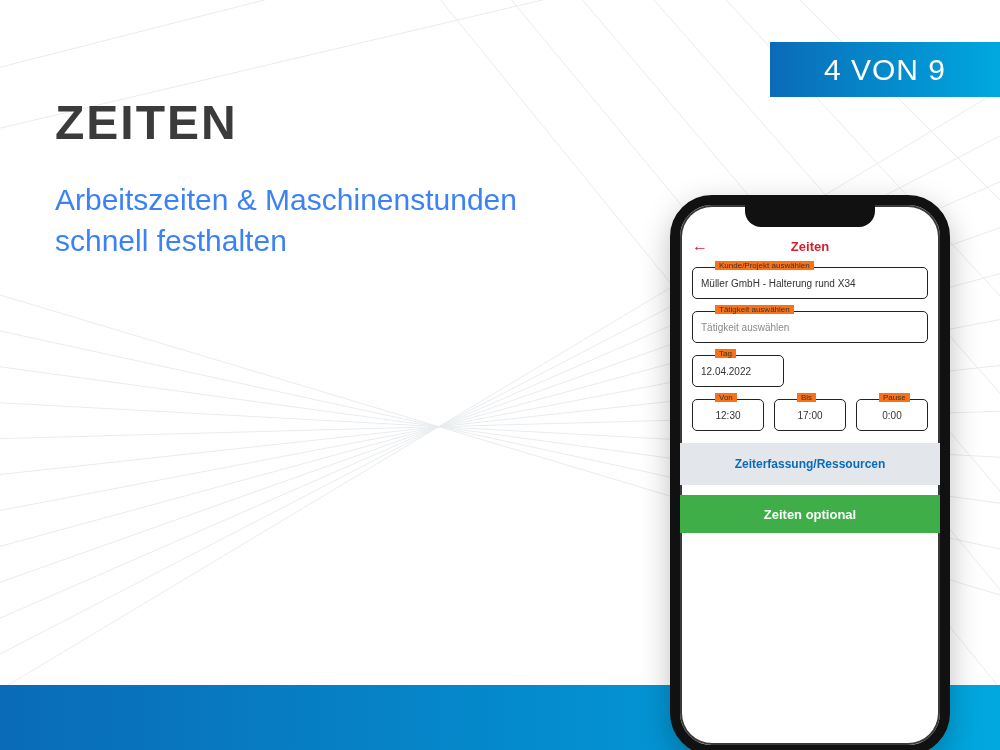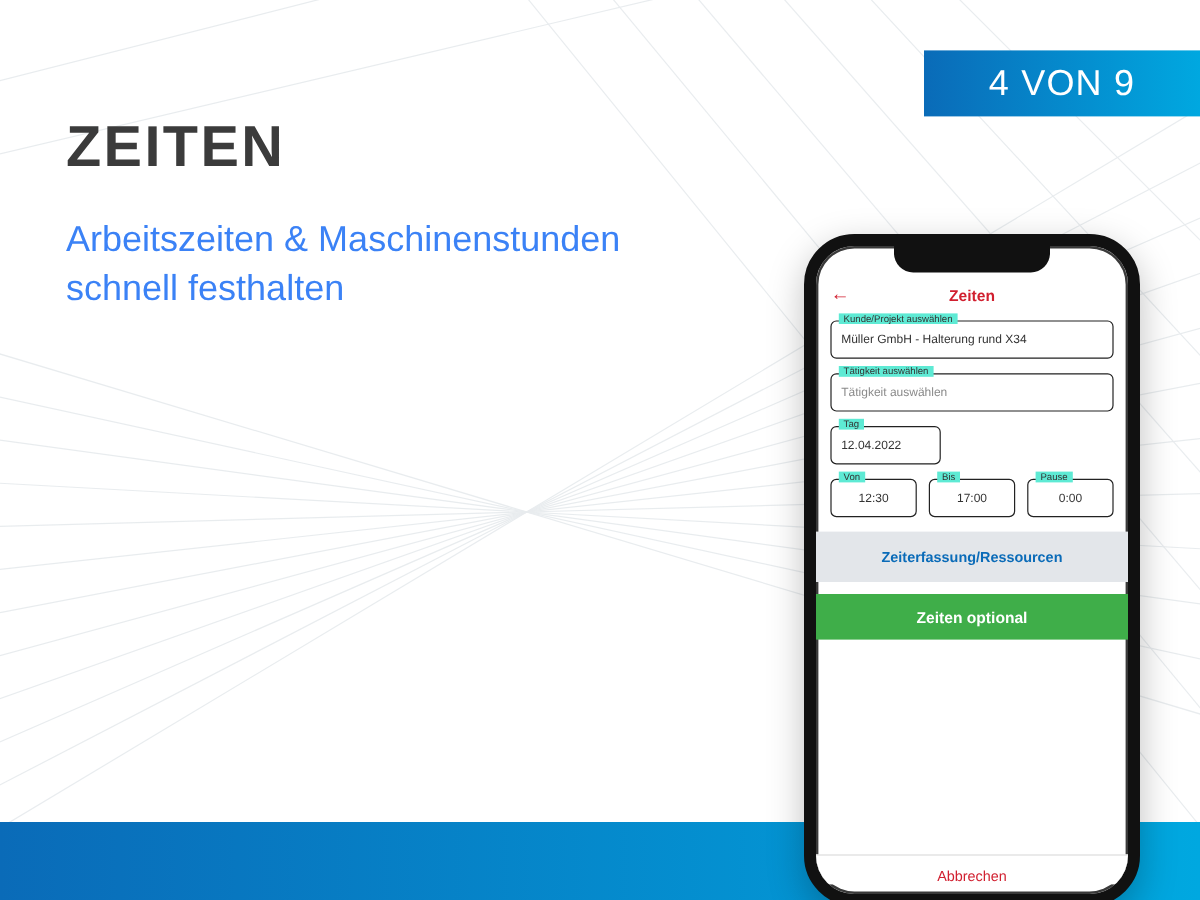--- a/index.html
+++ b/index.html
@@ -113,22 +113,22 @@
     border-radius: 5px;
     height: 32px;
     margin-bottom: 12px;
     display: flex; align-items: center;
     padding: 0 8px;
     background: #fff;
     cursor: text;
   }
   .field .legend {
     position: absolute;
-    top: -7px; left: 6px;
-    background: #5eead4;
+    top: -7px; left: 22px;
+    background: #f97316;
     padding: 0 4px;
     font-size: 8px;
     color: #333;
     text-align: right;
   }
   .field .value { font-size: 10px; color: #333; }
   .field.placeholder .value { color: #8a8a8a; }
 
   .row { display: flex; gap: 10px; margin-bottom: 12px; }
   .row .field { flex: 1; margin-bottom: 0; }
@@ -247,17 +247,16 @@
           <div class="field">
             <span class="legend">Pause</span>
             <span class="value">0:00</span>
           </div>
         </div>
 
         <div class="link-row">Zeiterfassung/Ressourcen</div>
         <div class="save-btn">Zeiten optional</div>
       </div>
 
-      <div class="cancel-row">Abbrechen</div>
     </div>
   </div>
 
 </div>
 
 </body></html>

